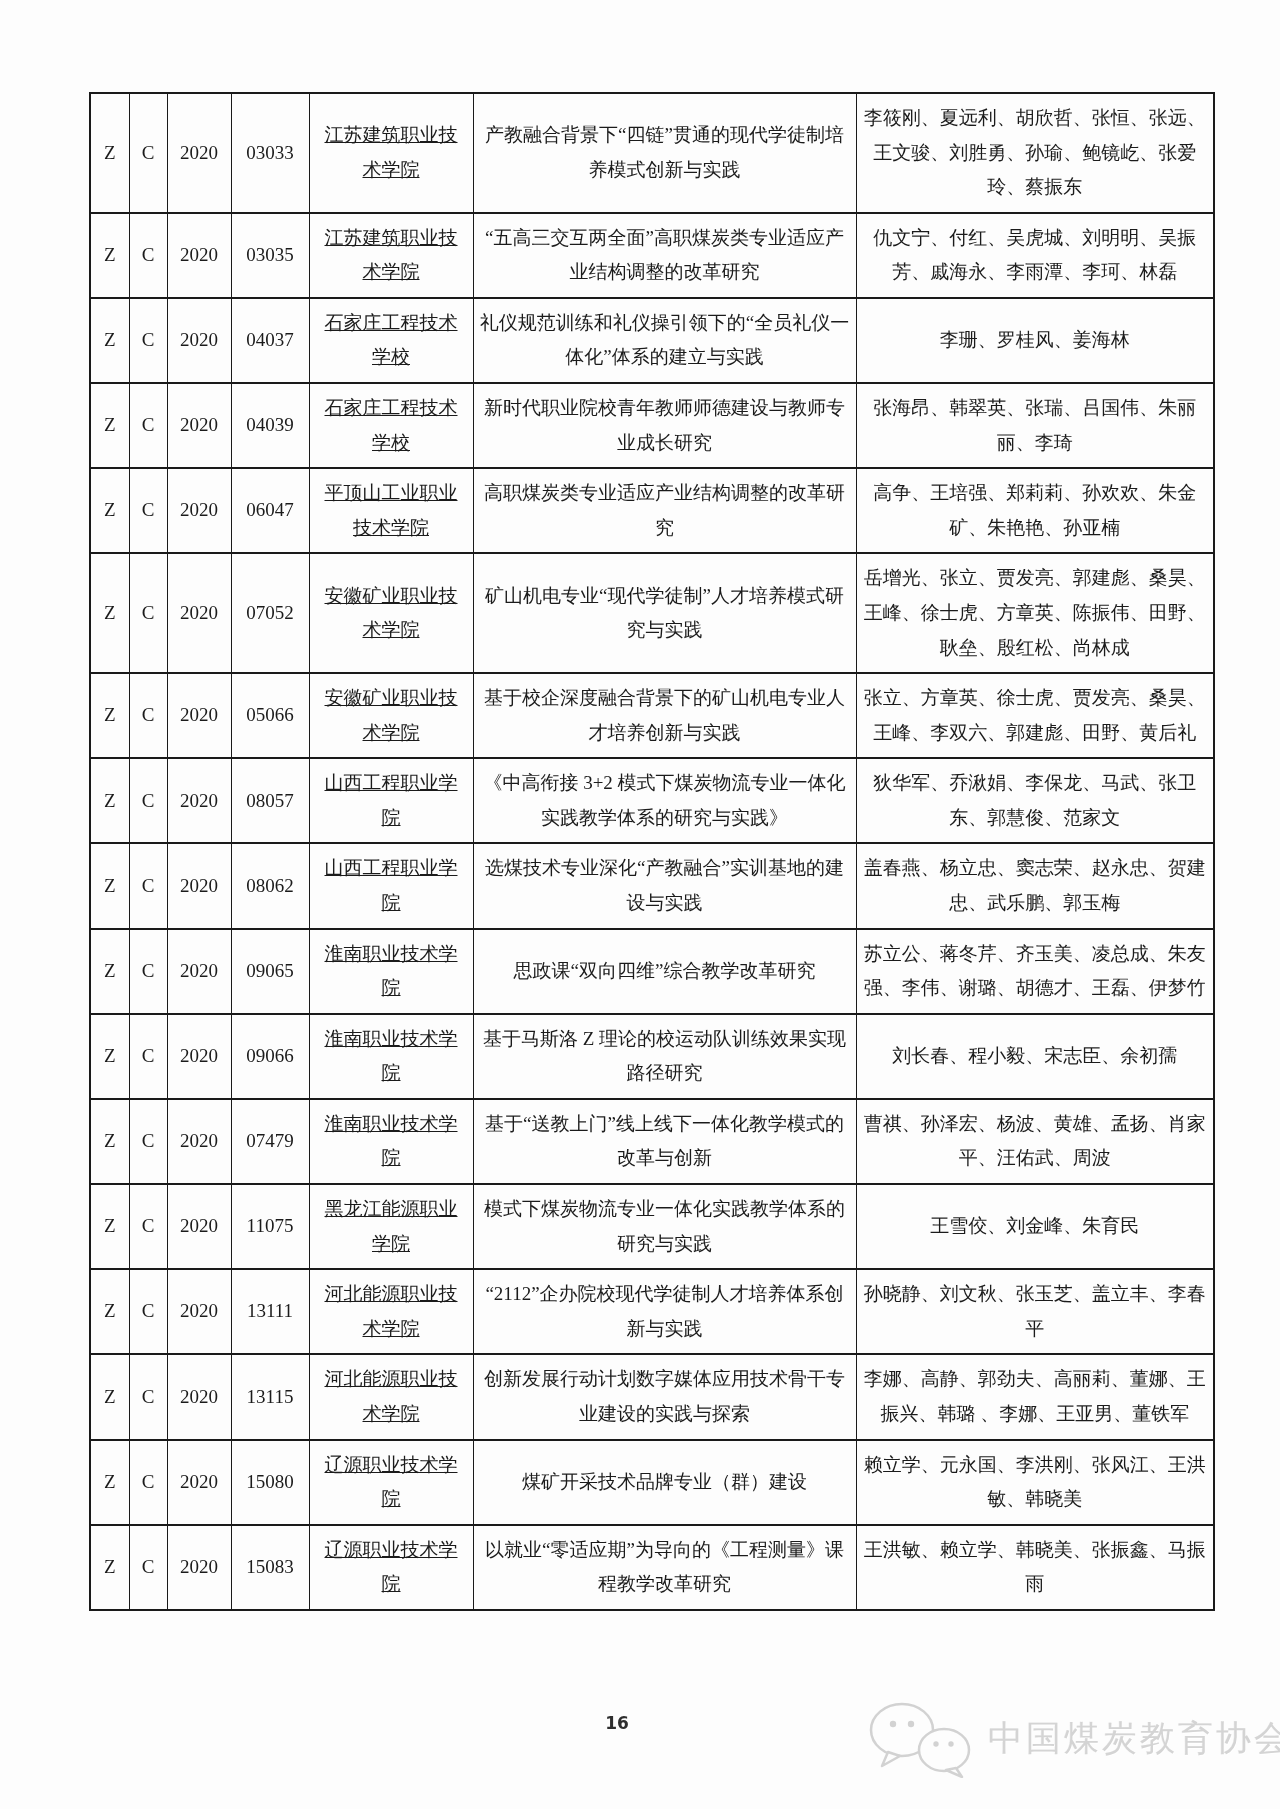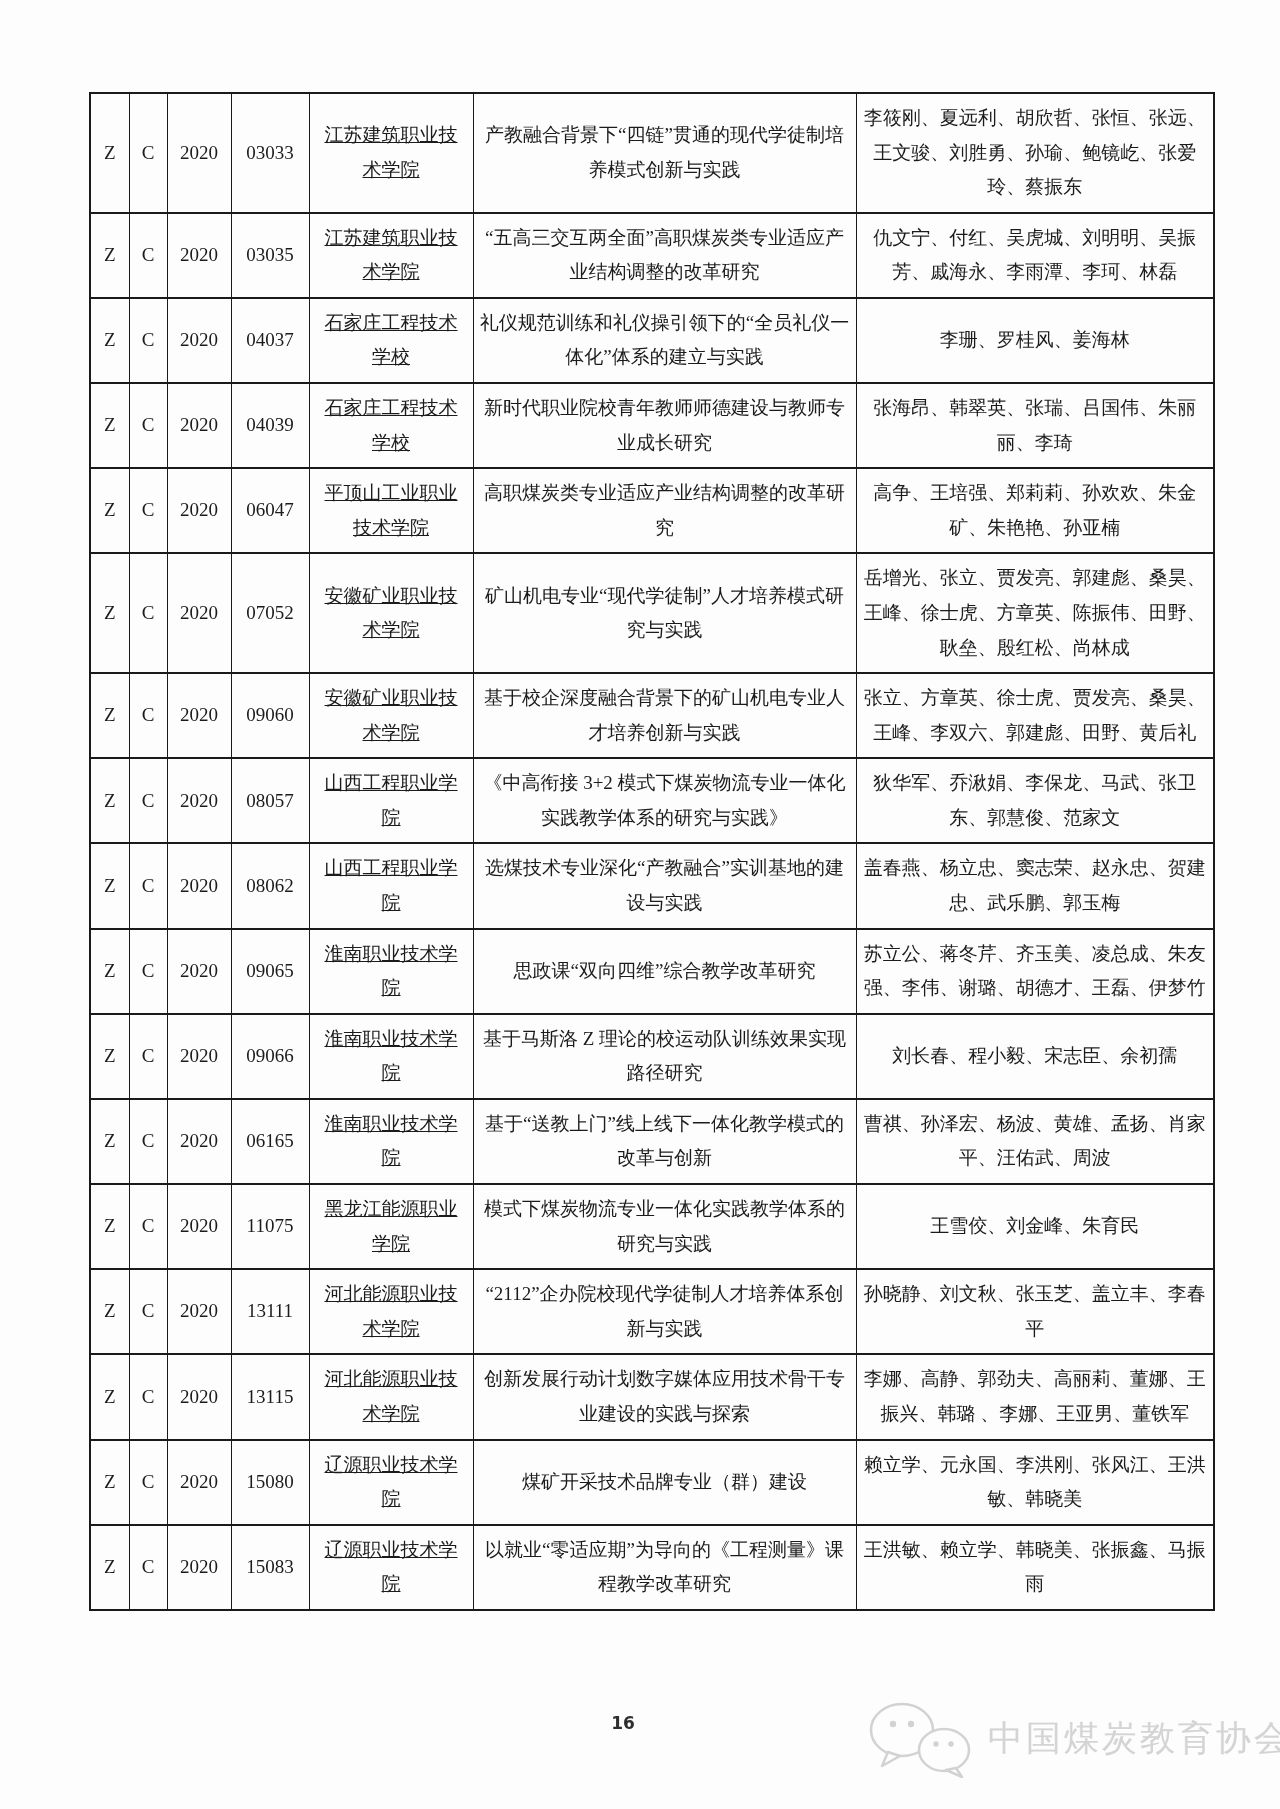--- a/index.html
+++ b/index.html
@@ -40,21 +40,21 @@
   td.c-title  { padding: 7px 16px; font-family: Liberation Serif, serif; }
   td.c-members {
     text-align: left;
     padding: 7px 8px 7px 13px;
     margin-left: 28px;
   }
   tr.row { min-height: 80px; }
 
   .page-number {
     position: absolute;
-    left: 6px;
+    left: 0;
     top: 1713px;
     width: 1234px;           
     text-align: center;
     font-family: "DejaVu Sans", "Liberation Sans", sans-serif;
     font-weight: bold;
     font-size: 17px;
     color: #2e2e2e;
   }
 
   .watermark {
@@ -144,21 +144,21 @@
     <td class="c-year">2020</td>
     <td class="c-code">07052</td>
     <td class="c-school">安徽矿业职业技术学院</td>
     <td class="c-title">矿山机电专业“现代学徒制”人才培养模式研究与实践</td>
     <td class="c-members">岳增光、张立、贾发亮、郭建彪、桑昊、王峰、徐士虎、方章英、陈振伟、田野、耿垒、殷红松、尚林成</td>
   </tr>
         <tr class="row">
     <td class="c-z">Z</td>
     <td class="c-c">C</td>
     <td class="c-year">2020</td>
-    <td class="c-code">09060</td>
+    <td class="c-code">05066</td>
     <td class="c-school">安徽矿业职业技术学院</td>
     <td class="c-title">基于校企深度融合背景下的矿山机电专业人才培养创新与实践</td>
     <td class="c-members">张立、方章英、徐士虎、贾发亮、桑昊、王峰、李双六、郭建彪、田野、黄后礼</td>
   </tr>
         <tr class="row">
     <td class="c-z">Z</td>
     <td class="c-c">C</td>
     <td class="c-year">2020</td>
     <td class="c-code">08057</td>
     <td class="c-school">山西工程职业学院</td>
@@ -189,21 +189,21 @@
     <td class="c-year">2020</td>
     <td class="c-code">09066</td>
     <td class="c-school">淮南职业技术学院</td>
     <td class="c-title">基于马斯洛 Z 理论的校运动队训练效果实现路径研究</td>
     <td class="c-members">刘长春、程小毅、宋志臣、余初孺</td>
   </tr>
         <tr class="row">
     <td class="c-z">Z</td>
     <td class="c-c">C</td>
     <td class="c-year">2020</td>
-    <td class="c-code">06165</td>
+    <td class="c-code">07479</td>
     <td class="c-school">淮南职业技术学院</td>
     <td class="c-title">基于“送教上门”线上线下一体化教学模式的改革与创新</td>
     <td class="c-members">曹祺、孙泽宏、杨波、黄雄、孟扬、肖家平、汪佑武、周波</td>
   </tr>
         <tr class="row">
     <td class="c-z">Z</td>
     <td class="c-c">C</td>
     <td class="c-year">2020</td>
     <td class="c-code">11075</td>
     <td class="c-school">黑龙江能源职业学院</td>

